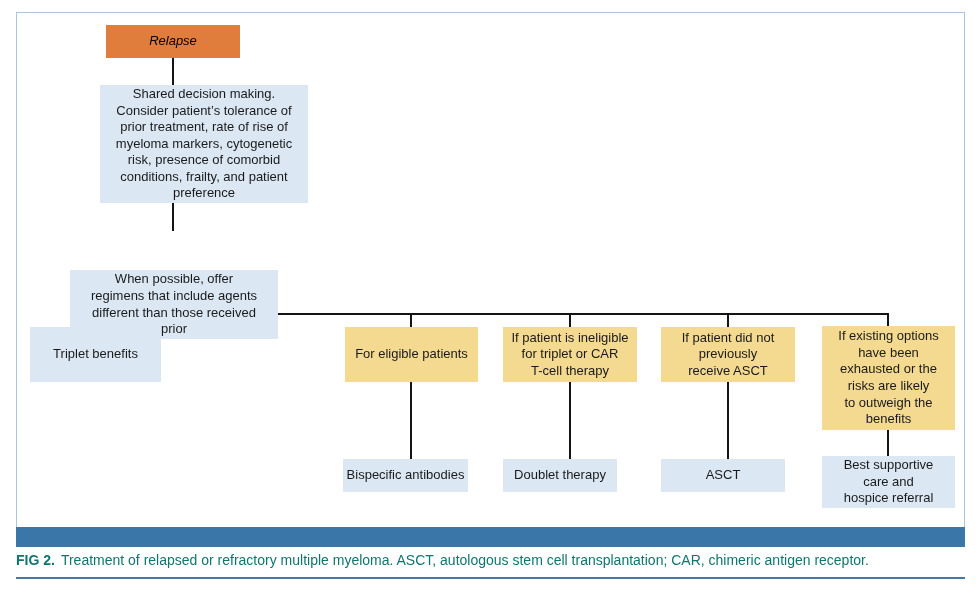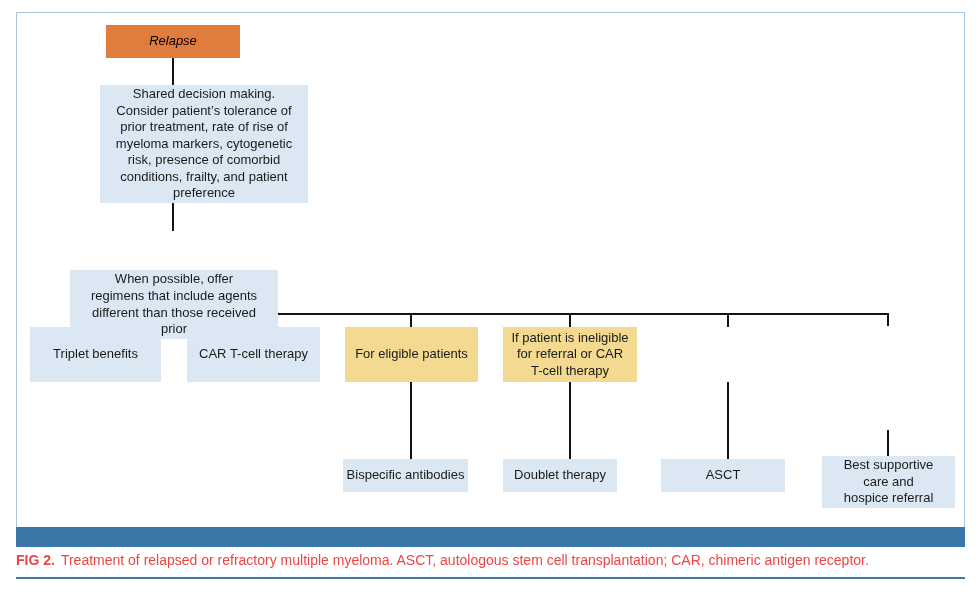--- a/index.html
+++ b/index.html
@@ -32,21 +32,21 @@
     padding:2px 2px;
   }
   .node.orange{background:#e07c3c;color:#000000;font-style:italic;}
   .node.blue{background:#dbe8f4;}
   .node.yellow{background:#f4da90;}
   .line{position:absolute;background:#141414;}
   .caption{
     position:absolute;
     left:16px;top:551px;width:950px;
     font-size:14px;line-height:18px;
-    color:#ef4444;
+    color:#0f766e;
   }
   .caption b{margin-right:6px;}
   .caption-rule{
     position:absolute;
     left:16px;top:577px;width:949px;height:2px;
     background:#4678a6;
   }
 </style>
 </head>
 <body>
@@ -81,29 +81,37 @@
 conditions, frailty, and patient
 preference</div>
 
   <div class="node blue" style="left:70px;top:231px;width:208px;height:69px;margin-top:39px;">When possible, offer
 regimens that include agents
 different than those received
 prior</div>
 
   <div class="node blue" style="left:30px;top:327px;width:131px;height:55px;">Triplet benefits</div>
 
-  <div class="node blue" style="left:187px;top:327px;width:133px;height:55px;">CAR T-cell therapy</div>
 
   <div class="node yellow" style="left:345px;top:327px;width:133px;height:55px;">For eligible patients</div>
 
   <div class="node yellow" style="left:503px;top:327px;width:134px;height:55px;">If patient is ineligible
-for referral or CAR
+for triplet or CAR
 T-cell therapy</div>
 
+  <div class="node yellow" style="left:661px;top:327px;width:134px;height:55px;">If patient did not
+previously
+receive ASCT</div>
 
+  <div class="node yellow" style="left:822px;top:326px;width:133px;height:104px;">If existing options
+have been
+exhausted or the
+risks are likely
+to outweigh the
+benefits</div>
 
   <div class="node blue" style="left:343px;top:459px;width:125px;height:33px;">Bispecific antibodies</div>
 
   <div class="node blue" style="left:503px;top:459px;width:114px;height:33px;">Doublet therapy</div>
 
   <div class="node blue" style="left:661px;top:459px;width:124px;height:33px;">ASCT</div>
 
   <div class="node blue" style="left:822px;top:456px;width:133px;height:52px;">Best supportive
 care and
 hospice referral</div>

